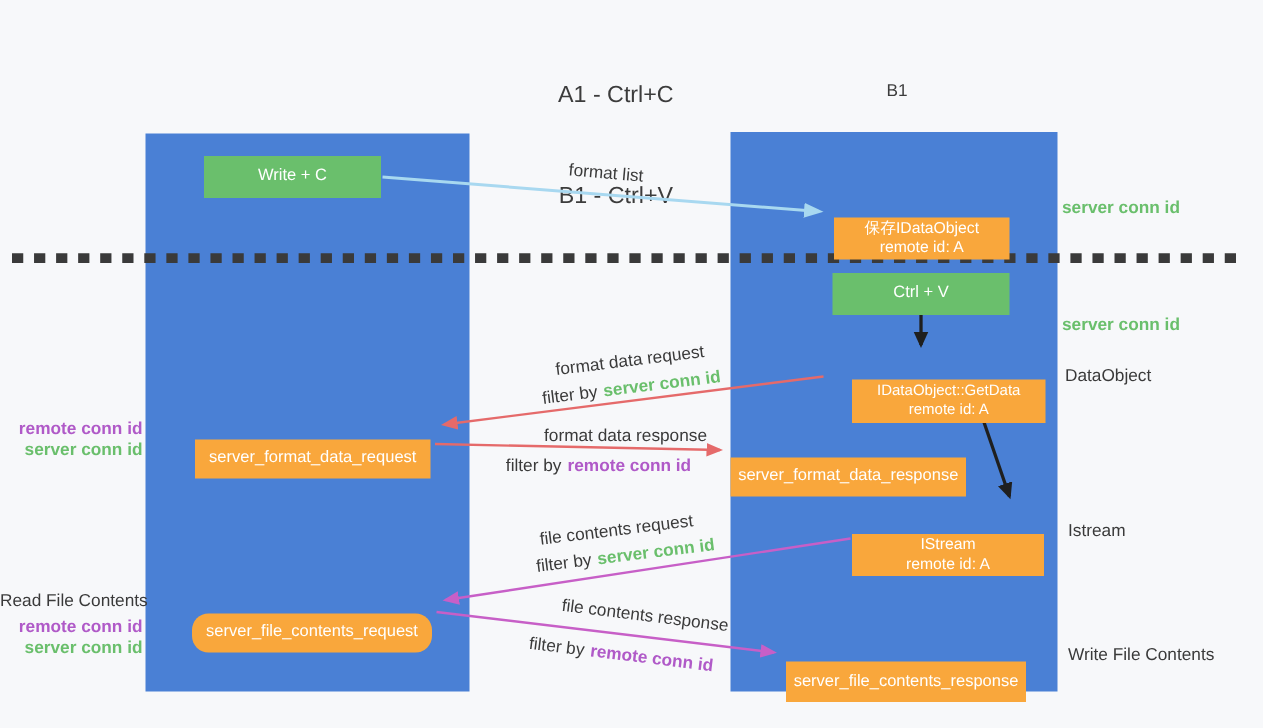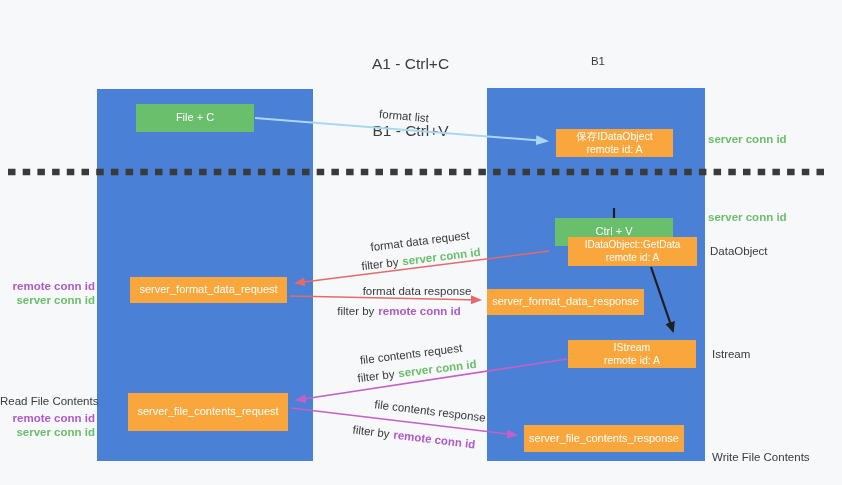--- a/index.html
+++ b/index.html
@@ -27,21 +27,21 @@
   .lane{
     position:absolute;background:#4a80d5;
   }
   #svg-layer{position:absolute;left:0;top:0;z-index:2;}
   .box{
     position:absolute;z-index:3;
     display:flex;flex-direction:column;align-items:center;justify-content:center;
     color:#ffffff;text-align:center;
     font-size:11px;line-height:1.25;
   }
-  .box.orange{background:#f9a73c;}
+  .box.orange{background:#f9a73c;margin-top:16px;}
   .box.green{background:#6abf6c;}
   .lbl{
     position:absolute;z-index:4;
     font-size:11.5px;color:#3a3a3a;white-space:nowrap;
   }
   .lbl.mid{transform:translate(-50%,-50%) rotate(var(--r,0deg));}
   .lbl.right-col{left:0;width:95px;text-align:right;}
   .green-id{color:#6abf6c;font-weight:bold;}
   .purple-id{color:#b05ac8;font-weight:bold;}
   .filter-prefix{margin-right:4px;}
@@ -92,29 +92,29 @@
     <line x1="549" y1="251" x2="296" y2="283" stroke="#e56a6a" stroke-width="1.6" marker-end="url(#mk-red)"></line>
 
     <line x1="290" y1="296" x2="480" y2="300" stroke="#e56a6a" stroke-width="1.6" marker-end="url(#mk-red)"></line>
 
     <line x1="567" y1="359" x2="297" y2="400" stroke="#c75fc7" stroke-width="1.6" marker-end="url(#mk-mag)"></line>
 
     <line x1="291" y1="408" x2="516" y2="435" stroke="#c75fc7" stroke-width="1.6" marker-end="url(#mk-mag)"></line>
   </svg>
 
   <div class="box green" style="left:136px;top:104px;width:118px;height:28px;">
-    <div>File + C</div>
+    <div>Write + C</div>
   </div>
 
   <div class="box orange" style="left:556px;top:129px;width:117px;height:28px;font-size:10.5px;">
     <div>保存IDataObject</div>
     <div>remote id: A</div>
   </div>
 
-  <div class="box green" style="left:555px;top:182px;width:118px;height:28px;margin-top:36px;">
+  <div class="box green" style="left:555px;top:182px;width:118px;height:28px;">
     <div>Ctrl + V</div>
   </div>
 
   <div class="box orange" style="left:568px;top:237px;width:129px;height:29px;font-size:10px;">
     <div>IDataObject::GetData</div>
     <div>remote id: A</div>
   </div>
 
   <div class="box orange" style="left:130px;top:277px;width:157px;height:26px;">
     <div>server_format_data_request</div>
@@ -122,21 +122,21 @@
 
   <div class="box orange" style="left:487px;top:289px;width:157px;height:26px;">
     <div>server_format_data_response</div>
   </div>
 
   <div class="box orange" style="left:568px;top:340px;width:128px;height:28px;font-size:10.5px;">
     <div>IStream</div>
     <div>remote id: A</div>
   </div>
 
-  <div class="box orange" style="left:128px;top:393px;width:160px;height:38px;">
+  <div class="box orange" style="left:128px;top:393px;width:160px;height:26px;border-radius:11px;">
     <div>server_file_contents_request</div>
   </div>
 
   <div class="box orange" style="left:524px;top:425px;width:160px;height:27px;">
     <div>server_file_contents_response</div>
   </div>
 
   <div class="lbl mid" style="left:404px;top:116px;--r:5deg;">format list</div>
 
   <div class="lbl mid" style="left:420px;top:241px;--r:-7deg;">format data request</div>
@@ -156,21 +156,21 @@
 
   <div class="lbl mid" style="left:430px;top:411px;--r:7deg;">file contents response</div>
   <div class="lbl mid" style="left:414px;top:437px;--r:7deg;">
     <span class="filter-prefix">filter by</span><span class="purple-id">remote conn id</span>
   </div>
 
   <div class="lbl green-id" style="left:708px;top:133px;">server conn id</div>
   <div class="lbl green-id" style="left:708px;top:211px;">server conn id</div>
   <div class="lbl" style="left:710px;top:245px;">DataObject</div>
   <div class="lbl" style="left:712px;top:348px;">Istream</div>
-  <div class="lbl" style="left:712px;top:431px;margin-top:20px;">Write File Contents</div>
+  <div class="lbl" style="left:712px;top:431px;">Write File Contents</div>
 
   <div class="lbl right-col purple-id" style="top:280px;">remote conn id</div>
   <div class="lbl right-col green-id" style="top:294px;">server conn id</div>
   <div class="lbl right-col" style="top:395px;">Read File Contents</div>
   <div class="lbl right-col purple-id" style="top:412px;">remote conn id</div>
   <div class="lbl right-col green-id" style="top:426px;">server conn id</div>
 
 </div>
 
 </body></html>

